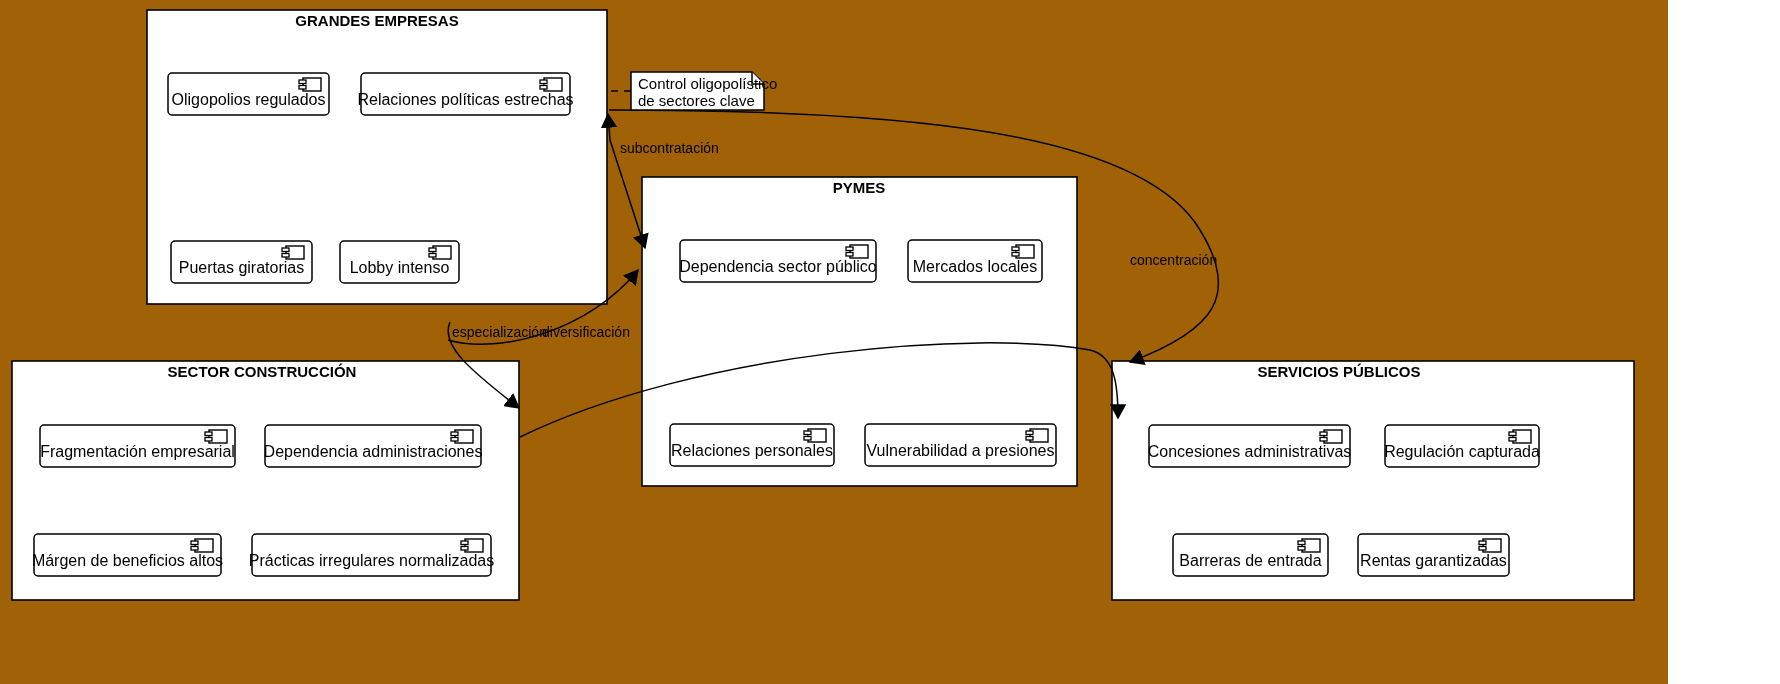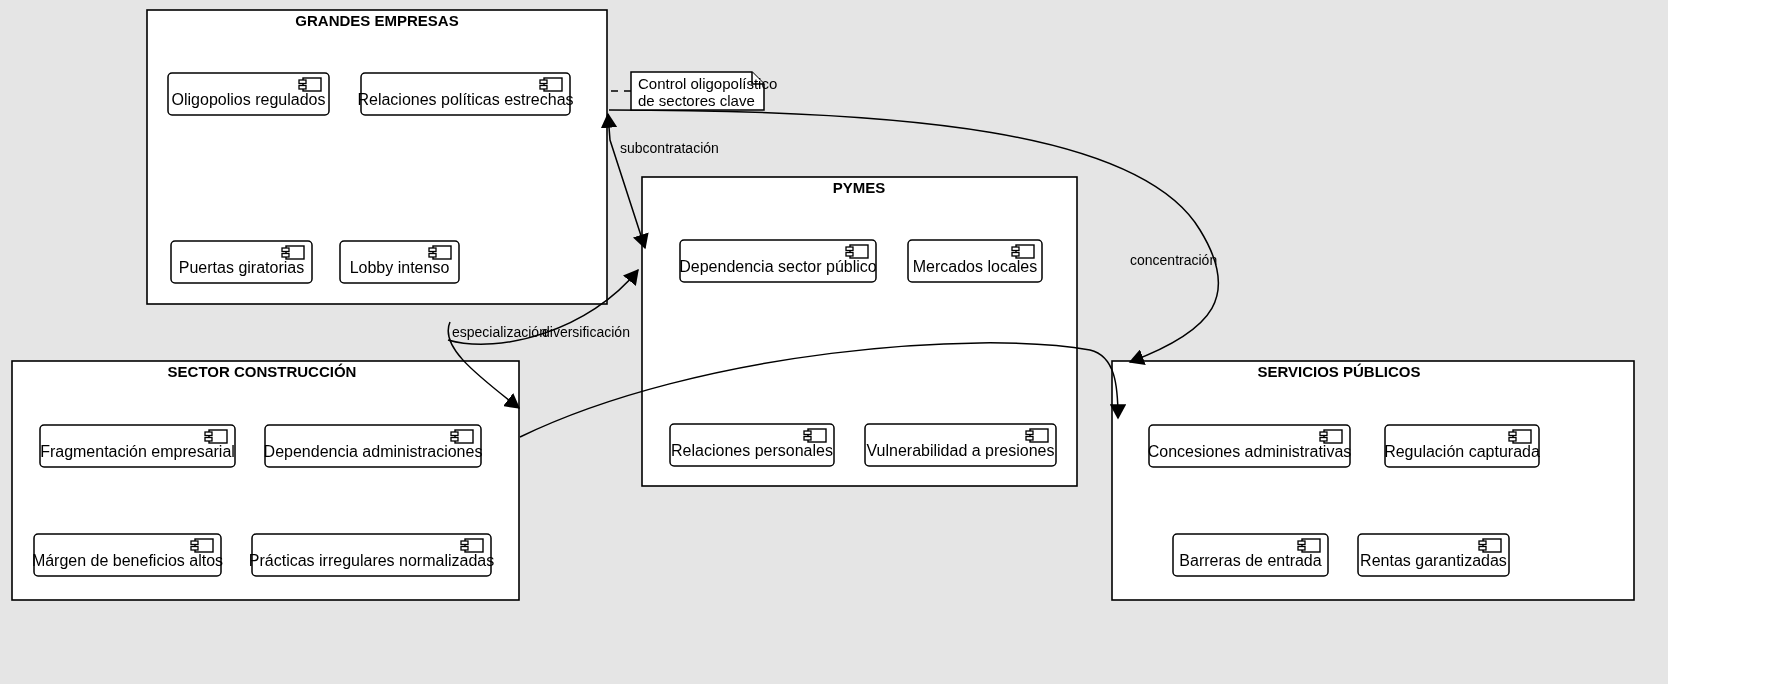--- a/index.html
+++ b/index.html
@@ -7,21 +7,21 @@
     padding: 0;
     background: #ffffff;
   }
   body {
     font-family: "Liberation Sans", sans-serif;
   }
   #diagram-root {
     position: relative;
     width: 1668px;
     height: 684px;
-    background: #e5e5e5;
+    background: #a16207;
     overflow: hidden;
   }
   svg#diagram-svg {
     position: absolute;
     top: 0;
     left: 0;
     width: 1780px;
     height: 684px;
   }
   .pkg-rect {

